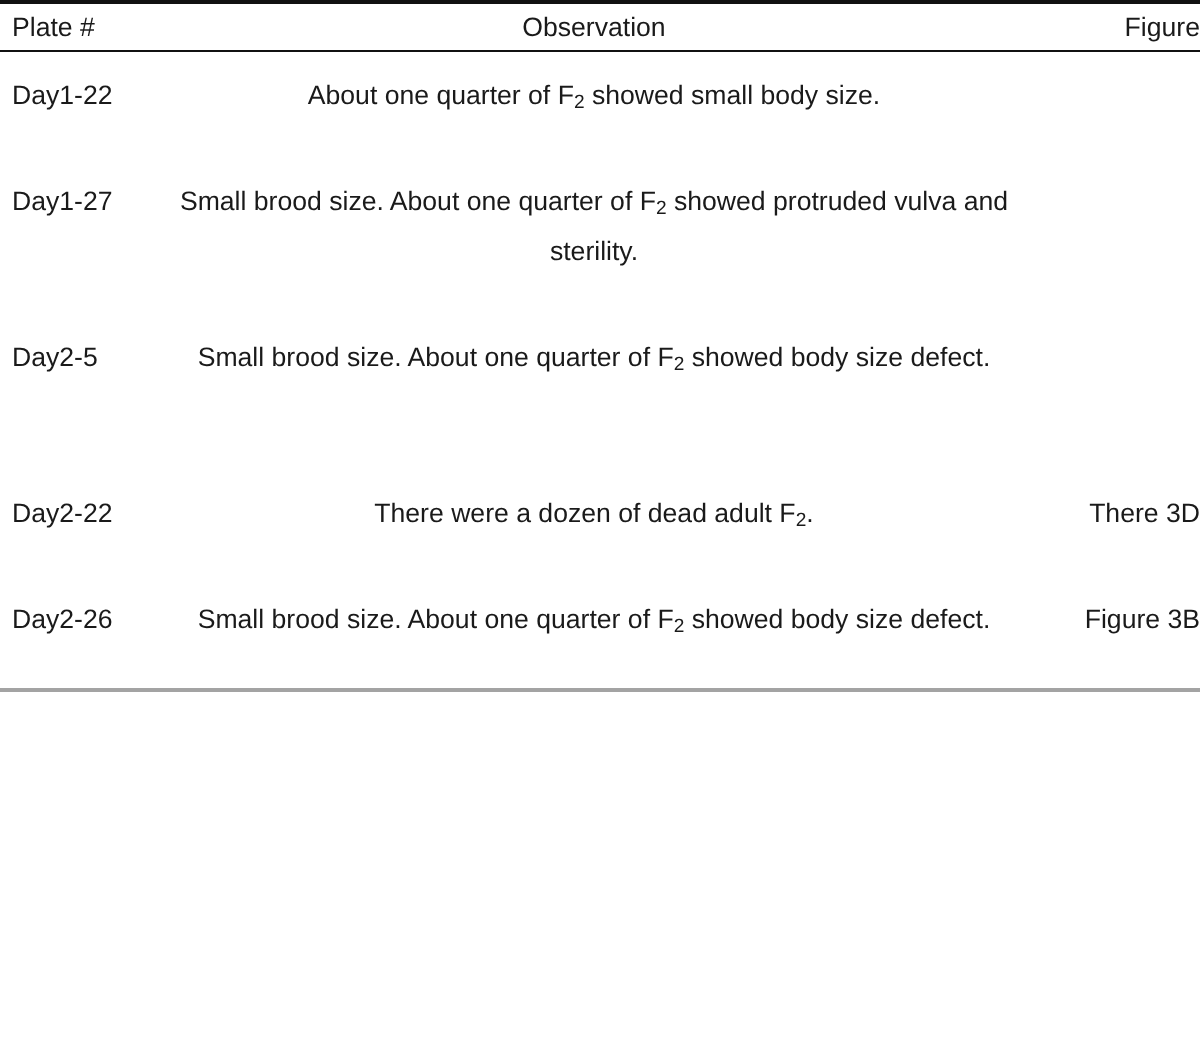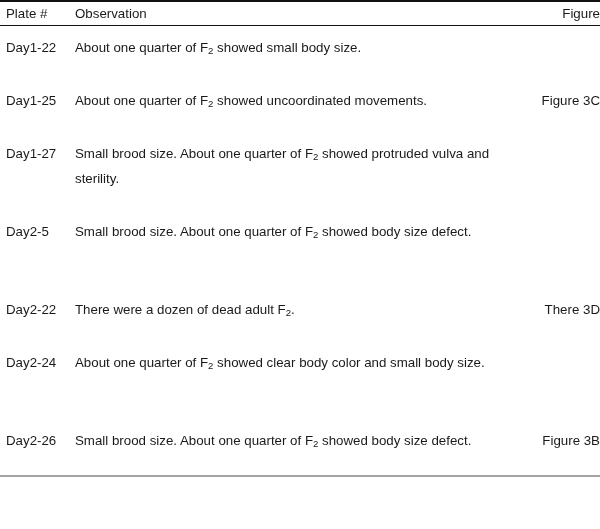--- a/index.html
+++ b/index.html
@@ -65,21 +65,21 @@
     padding-top: 9px;
     padding-bottom: 0;
   }
 
   
   tbody tr { height: 53px; }
   tbody tr.two-line { height: 78px; }
   tbody tr.last-row { height: 57px; }
 
   .pad-left-plate { padding-left: 6px; }
-  .pad-left-obs   { padding-left: 0px; }
+  .pad-left-obs   { padding-left: 0px; text-align: center; }
   .pad-left-fig   { padding-left: 0px; text-align: right; }
 
   .obs-text {
     display: block;
     line-height: 25px;
   }
 
   .plate-text, .fig-text {
     display: block;
     line-height: 25px;
@@ -131,109 +131,75 @@
               <span class="obs-text"><span>About one quarter of F</span><sub>2</sub><span> showed small body size.</span></span>
             </span>
         </td>
         <td>
           <span class="cell pad-left-fig">
               <span class="fig-text"></span>
             </span>
         </td>
       </tr>
 
+
+      <tr class="two-line">
+        <td>
+          <span class="cell pad-left-plate">
+              <span class="plate-text">Day1-27</span>
+            </span>
+        </td>
+        <td>
+          <span class="cell pad-left-obs">
+              <span class="obs-text"><span>Small brood size. About one quarter of F</span><sub>2</sub><span> showed protruded vulva and sterility.</span></span>
+            </span>
+        </td>
+        <td>
+          <span class="cell pad-left-fig">
+              <span class="fig-text"></span>
+            </span>
+        </td>
+      </tr>
+
+      <tr class="two-line">
+        <td>
+          <span class="cell pad-left-plate">
+              <span class="plate-text">Day2-5</span>
+            </span>
+        </td>
+        <td>
+          <span class="cell pad-left-obs">
+              <span class="obs-text"><span>Small brood size. About one quarter of F</span><sub>2</sub><span> showed body size defect.</span></span>
+            </span>
+        </td>
+        <td>
+          <span class="cell pad-left-fig">
+              <span class="fig-text"></span>
+            </span>
+        </td>
+      </tr>
+
       <tr>
         <td>
           <span class="cell pad-left-plate">
-              <span class="plate-text">Day1-25</span>
-            </span>
-        </td>
-        <td>
-          <span class="cell pad-left-obs">
-              <span class="obs-text"><span>About one quarter of F</span><sub>2</sub><span> showed uncoordinated movements.</span></span>
-            </span>
-        </td>
-        <td>
-          <span class="cell pad-left-fig">
-              <span class="fig-text">Figure 3C</span>
-            </span>
-        </td>
-      </tr>
-
-      <tr class="two-line">
-        <td>
-          <span class="cell pad-left-plate">
-              <span class="plate-text">Day1-27</span>
-            </span>
-        </td>
-        <td>
-          <span class="cell pad-left-obs">
-              <span class="obs-text"><span>Small brood size. About one quarter of F</span><sub>2</sub><span> showed protruded vulva and sterility.</span></span>
-            </span>
-        </td>
-        <td>
-          <span class="cell pad-left-fig">
-              <span class="fig-text"></span>
-            </span>
-        </td>
-      </tr>
-
-      <tr class="two-line">
-        <td>
-          <span class="cell pad-left-plate">
-              <span class="plate-text">Day2-5</span>
-            </span>
-        </td>
-        <td>
-          <span class="cell pad-left-obs">
-              <span class="obs-text"><span>Small brood size. About one quarter of F</span><sub>2</sub><span> showed body size defect.</span></span>
-            </span>
-        </td>
-        <td>
-          <span class="cell pad-left-fig">
-              <span class="fig-text"></span>
-            </span>
-        </td>
-      </tr>
-
-      <tr>
-        <td>
-          <span class="cell pad-left-plate">
               <span class="plate-text">Day2-22</span>
             </span>
         </td>
         <td>
           <span class="cell pad-left-obs">
               <span class="obs-text"><span>There were a dozen of dead adult F</span><sub>2</sub><span>.</span></span>
             </span>
         </td>
         <td>
           <span class="cell pad-left-fig">
               <span class="fig-text">There 3D</span>
             </span>
         </td>
       </tr>
 
-      <tr class="two-line">
-        <td>
-          <span class="cell pad-left-plate">
-              <span class="plate-text">Day2-24</span>
-            </span>
-        </td>
-        <td>
-          <span class="cell pad-left-obs">
-              <span class="obs-text"><span>About one quarter of F</span><sub>2</sub><span> showed clear body color and small body size.</span></span>
-            </span>
-        </td>
-        <td>
-          <span class="cell pad-left-fig">
-              <span class="fig-text"></span>
-            </span>
-        </td>
-      </tr>
 
       <tr class="two-line last-row">
         <td>
           <span class="cell pad-left-plate">
               <span class="plate-text">Day2-26</span>
             </span>
         </td>
         <td>
           <span class="cell pad-left-obs">
               <span class="obs-text"><span>Small brood size. About one quarter of F</span><sub>2</sub><span> showed body size defect.</span></span>

